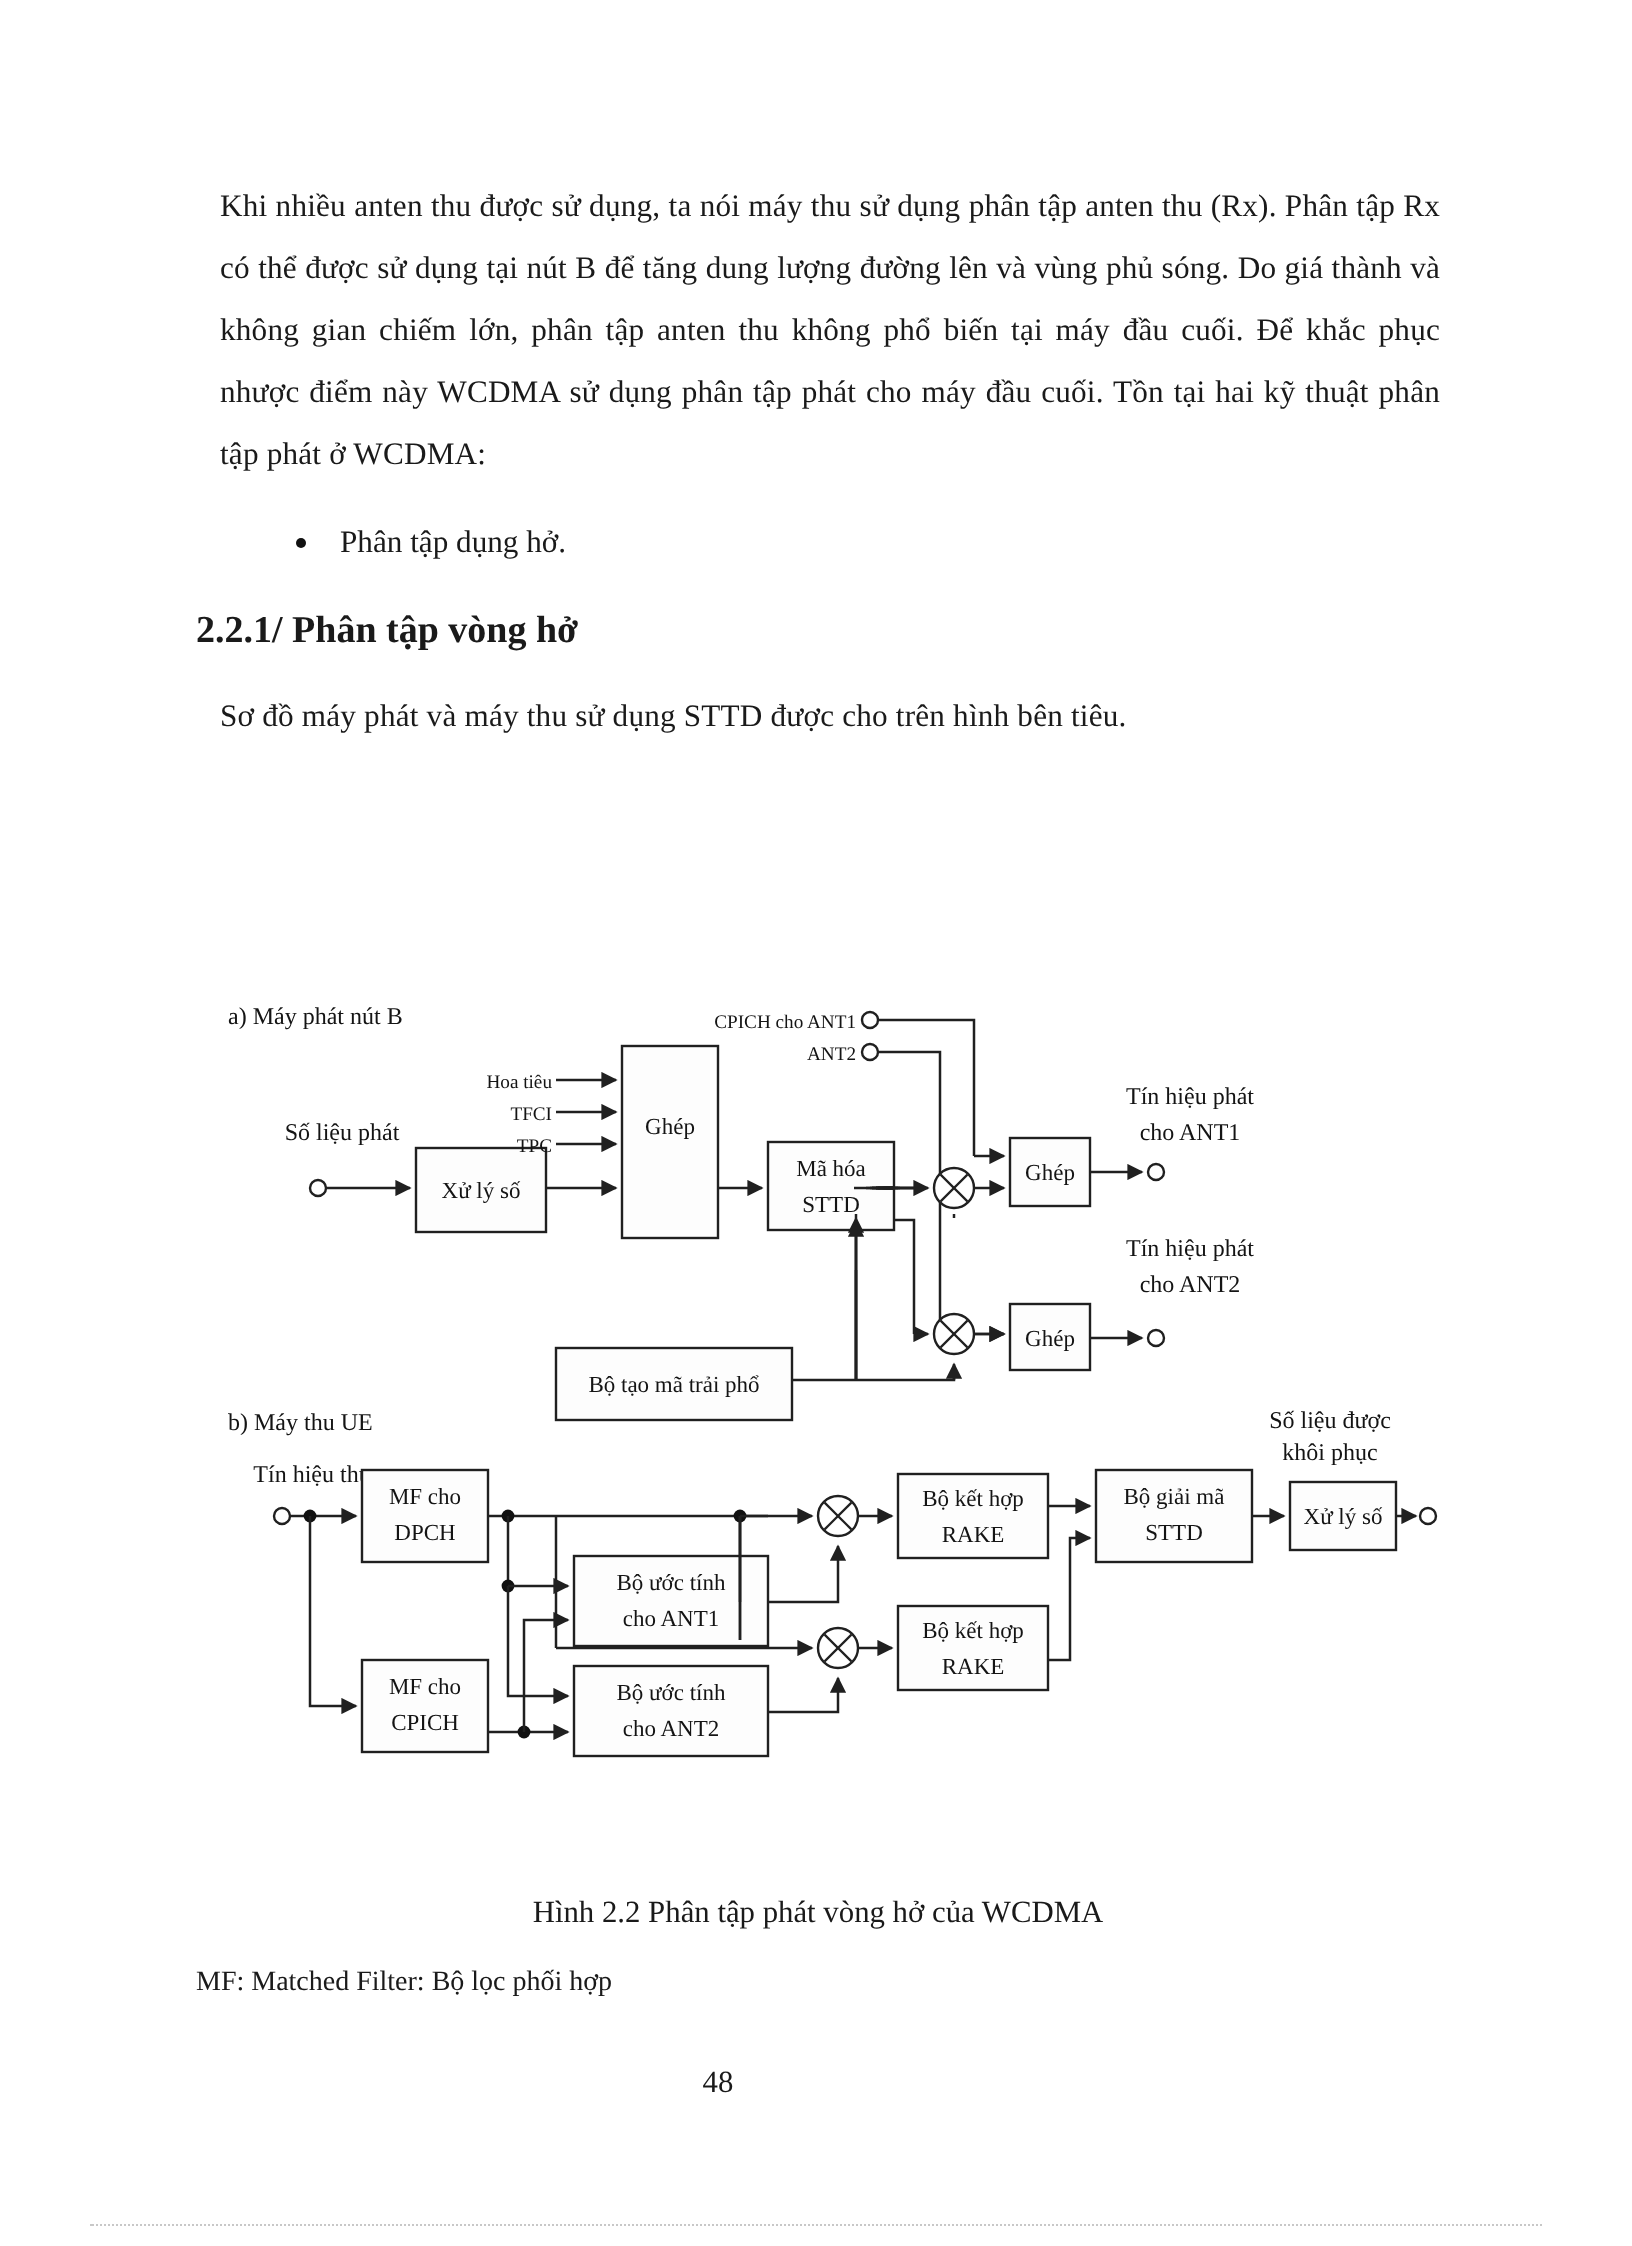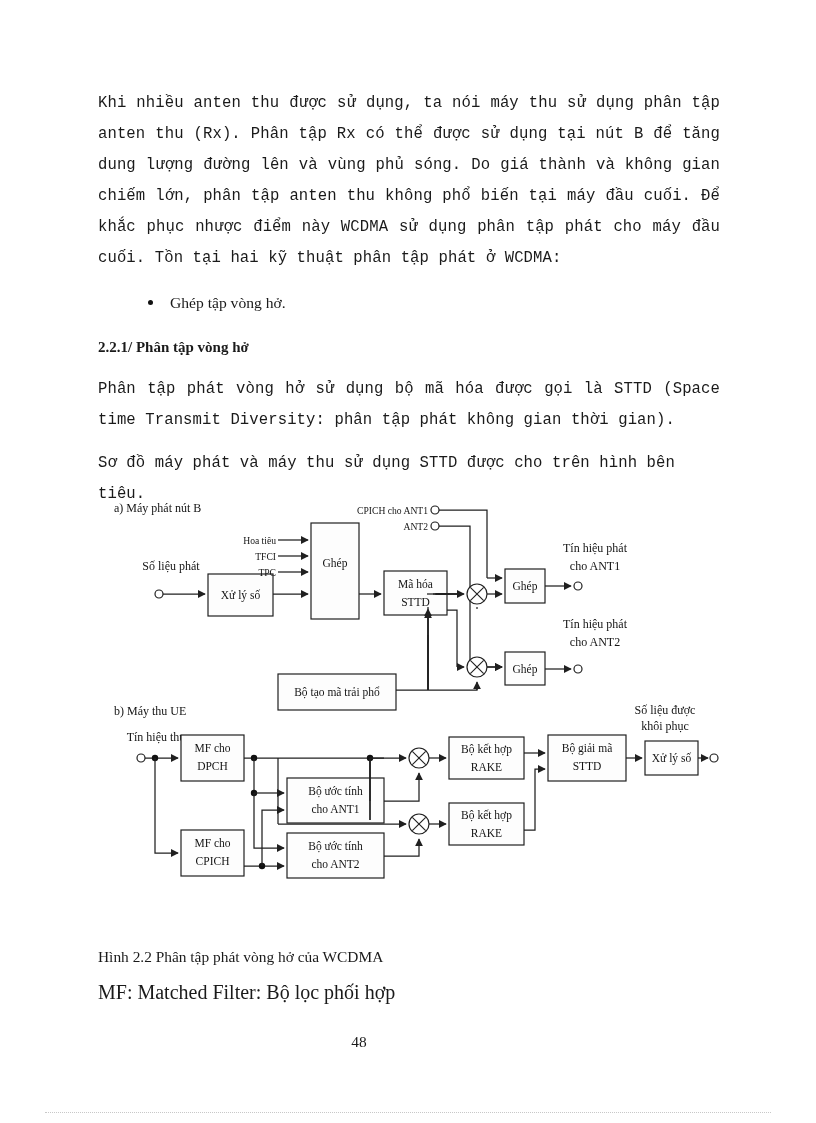--- a/index.html
+++ b/index.html
@@ -29,23 +29,22 @@
     left: 98px;
     top: 88px;
     width: 622px;
   }
 
   .para {
     font-size: 15.6px;
     line-height: 31px;
     text-align: justify;
     text-justify: inter-word;
-    margin: 0 0 9px 0;
+    margin: 0 0 9px 12px;
     letter-spacing: 0.1px;
-    font-family: Liberation Mono, monospace;
   }
   .para.last-nojust {
     text-align: left;
   }
 
   .bullets {
     margin: 14px 0 10px 0;
     padding: 0;
     list-style: none;
   }
@@ -59,21 +58,21 @@
     position: absolute;
     left: 50px;
     top: 12px;
     width: 5px;
     height: 5px;
     border-radius: 50%;
     background: #111;
   }
 
   .section-heading {
-    font-size: 15px;
+    font-size: 19px;
     font-weight: bold;
     margin: 16px 0 14px 0;
     line-height: 26px;
   }
 
   .para-block { margin-top: 12px; }
 
   
   .figure {
     position: absolute;
@@ -82,31 +81,31 @@
     width: 622px;
     height: 420px;
   }
   .figure svg { display: block; }
 
   .fig-caption {
     position: absolute;
     left: 98px;
     top: 945px;
     width: 622px;
-    text-align: left;
+    text-align: center;
     font-size: 15.4px;
     line-height: 24px;
   }
 
   .fig-note {
     position: absolute;
     left: 98px;
     top: 980px;
     width: 622px;
-    font-size: 20px;
+    font-size: 14px;
     line-height: 24px;
   }
 
   .page-number {
     position: absolute;
     left: 0;
     top: 1033px;
     width: 718px;
     text-align: center;
     font-size: 15.4px;
@@ -180,27 +179,26 @@
 
 <div class="page">
 
   <div class="body-text">
 
     <p class="para">Khi nhiều anten thu được sử dụng, ta nói máy thu sử dụng phân tập anten thu (Rx). Phân tập Rx có thể được sử dụng tại nút B để tăng dung lượng đường lên và vùng phủ sóng. Do giá thành và không gian chiếm lớn, phân tập anten thu không phổ biến tại máy đầu cuối. Để khắc phục nhược điểm này WCDMA sử dụng phân tập phát cho máy đầu cuối. Tồn tại hai kỹ thuật phân tập phát ở WCDMA:</p>
 
     <ul class="bullets">
       <li>
         <span class="bullet-dot"></span>
-        <span>Ghép tập vòng hở.</span>
+        <span>Phân tập dụng hở.</span>
       </li>
     </ul>
 
     <div class="section-heading">2.2.1/ Phân tập vòng hở</div>
 
-    <p class="para">Phân tập phát vòng hở sử dụng bộ mã hóa được gọi là STTD  (Space time Transmit Diversity: phân tập phát không gian thời gian).</p>
 
     <p class="para last-nojust para-block">Sơ đồ máy phát và máy thu sử dụng STTD  được cho trên hình bên tiêu.</p>
   </div>
 
   <div class="figure">
     <svg width="622" height="420" viewBox="0 0 622 420" xmlns="http://www.w3.org/2000/svg">
       <defs>
         <marker id="arrow" viewBox="0 0 10 10" refX="9" refY="5" markerWidth="6.5" markerHeight="6.5" orient="auto-start-reverse">
           <path d="M 0 0 L 10 5 L 0 10 z" fill="#202020"></path>
         </marker>

